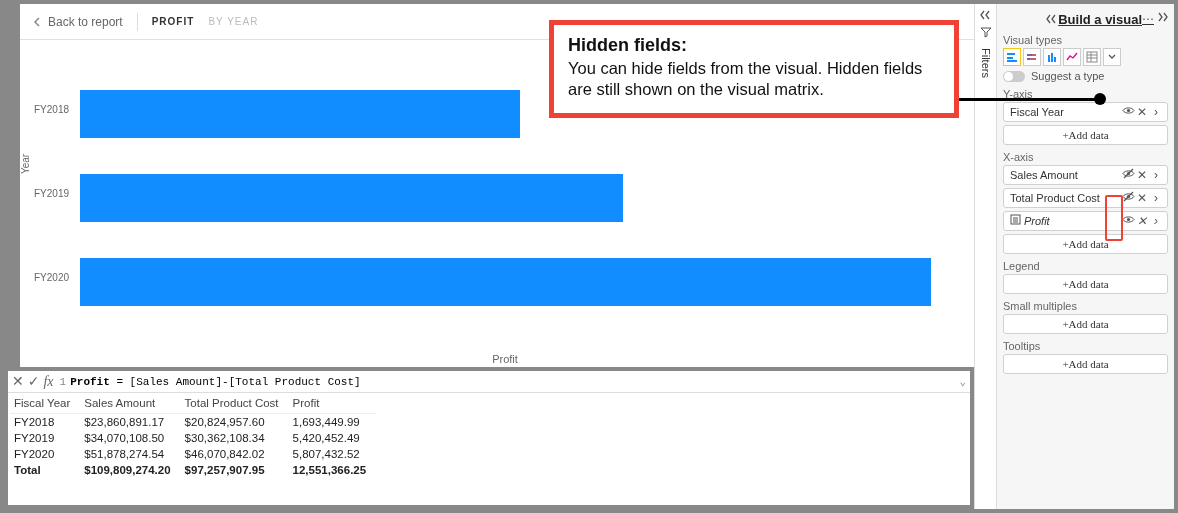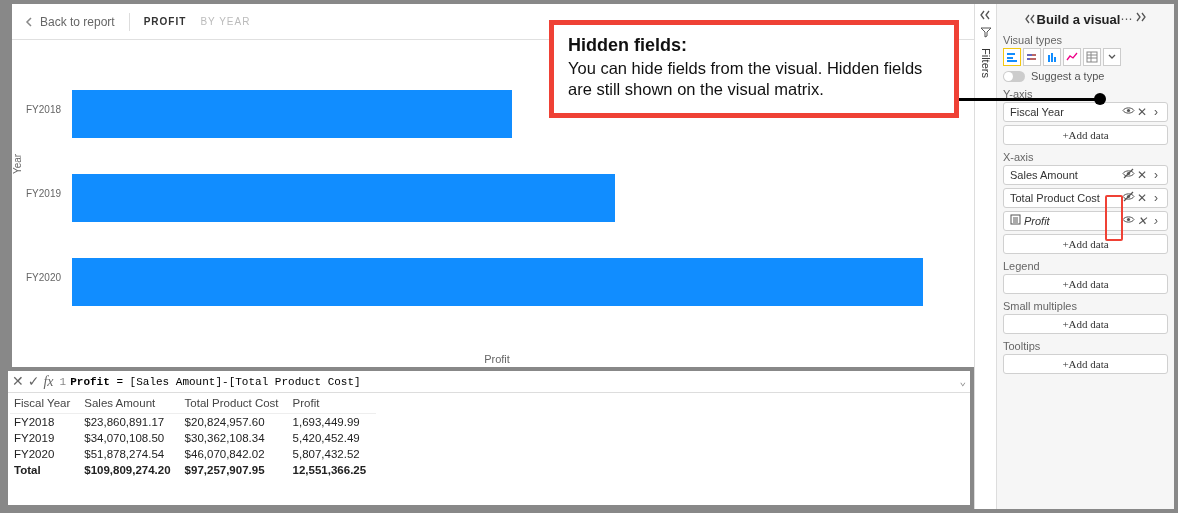--- a/index.html
+++ b/index.html
@@ -1,20 +1,20 @@
 <!DOCTYPE html>
 <html><head>
 <meta charset="utf-8">
 <style>
   * { box-sizing: border-box; }
   html, body { margin:0; padding:0; font-family: "Segoe UI", Arial, sans-serif; font-size:12px; color:#333; }
   body { background:#888; width:1178px; height:513px; position:relative; overflow:hidden; }
   .frame { position:absolute; left:4px; top:4px; width:1170px; height:505px; background:#888; }
 
-  .report { position:absolute; left:8px; top:0; width:970px; height:363px; background:#fff; }
+  .report { position:absolute; left:16px; top:0; width:970px; height:363px; background:#fff; }
   .report-header { height:36px; display:flex; align-items:center; padding:0 12px; border-bottom:1px solid #e0e0e0; gap:14px; }
   .back { display:flex; align-items:center; gap:6px; color:#666; cursor:pointer; font-size:12px; }
   .vsep { width:1px; height:18px; background:#ddd; }
   .tab-lab { font-size:10px; letter-spacing:1px; color:#bbb; }
   .tab-lab.active { color:#333; font-weight:600; }
 
   .chart-area { position:relative; width:100%; height:327px; padding:20px 20px 10px 20px; }
   .ylabel { position:absolute; left:6px; top:50%; transform: rotate(-90deg) translate(30px,-6px); transform-origin:left top; font-size:10px; color:#666; }
   .xlabel { position:absolute; bottom:2px; left:50%; transform:translateX(-50%); font-size:11px; color:#666; }
   .bars { position:absolute; left:60px; top:30px; width:880px; height:255px; }
@@ -22,21 +22,21 @@
   .bar-cat { position:absolute; left:-46px; top:14px; font-size:10px; color:#666; }
   .bar { height:48px; background:#118DFF; }
   .x-axis { position:absolute; left:60px; bottom:28px; width:880px; height:16px; border-top:1px solid #ccc; }
   .tick { position:absolute; top:2px; font-size:10px; color:#666; transform:translateX(-50%); }
 
   .filters-rail { position:absolute; left:970px; top:0; width:22px; height:505px; background:#fff; border-left:1px solid #ddd; display:flex; flex-direction:column; align-items:center; padding-top:6px; gap:6px;}
   .filters-rail svg{display:block;}
   .vlabel { writing-mode: vertical-rl; font-size:11px; color:#333; margin-top:4px;}
 
   .build { position:absolute; right:0; top:0; width:178px; height:505px; background:#f6f6f6; border-left:1px solid #ddd; padding:4px 6px; overflow:hidden;}
-  .build-head { display:flex; align-items:center; justify-content:center; height:22px; }
+  .build-head { display:flex; align-items:center; justify-content:flex-end; height:22px;text-decoration:underline; }
   .build-head .title { font-size:13px; font-weight:600; color:#222;}
   .section-label { font-size:11px; color:#666; margin:4px 0 2px 0; }
   .vis-types { display:flex; gap:2px; }
   .vis-types .vt { width:18px; height:18px; border:1px solid #ccc; background:#fff; display:flex; align-items:center; justify-content:center; font-size:11px; color:#666; }
   .vis-types .vt.sel { border-color:#f2c811; }
   .vis-types .exp { width:18px; height:18px; border:1px solid #ccc; background:#fff; display:flex; align-items:center; justify-content:center; }
   .toggle-row { display:flex; align-items:flex-end; gap:6px; font-size:11px; color:#555; margin:4px 0 6px 0;}
   .toggle { width:22px; height:11px; border-radius:6px; background:#ccc; position:relative;}
   .toggle::after { content:""; position:absolute; width:9px; height:9px; border-radius:50%; background:#fff; top:1px; left:1px; }
 

